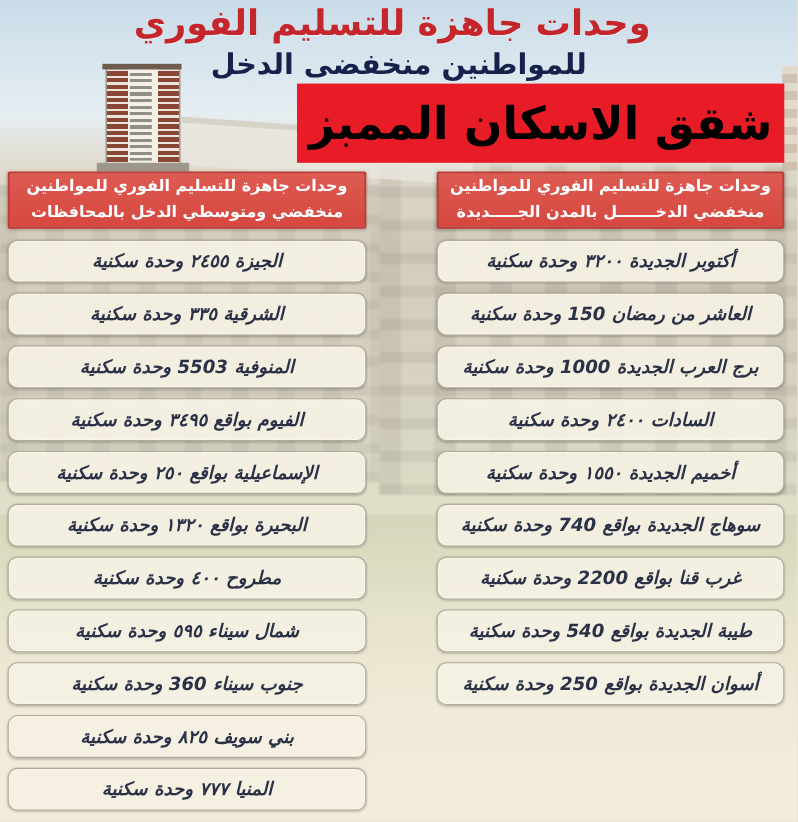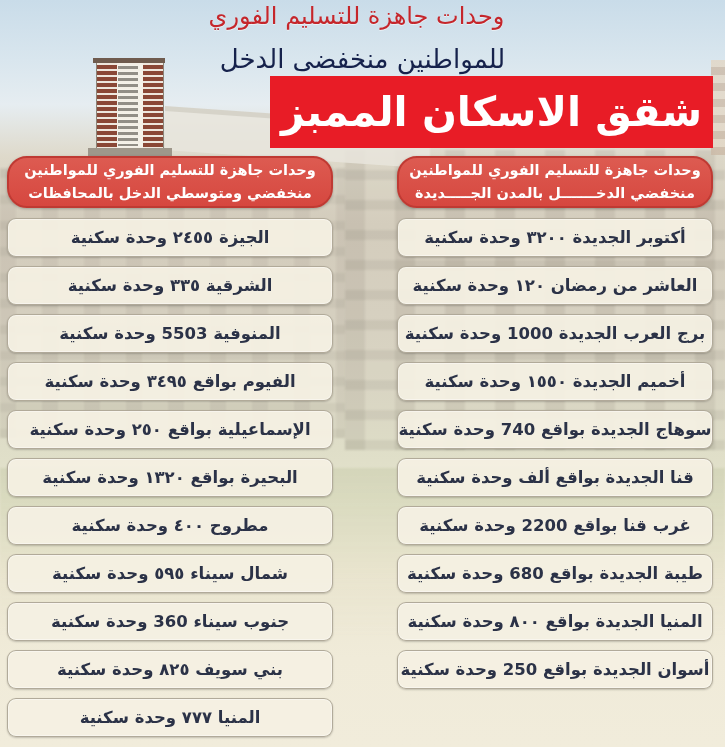--- a/index.html
+++ b/index.html
@@ -53,55 +53,55 @@
   }
   .tower-mid-windows{
     position:absolute;left:118px;top:66px;width:20px;height:80px;opacity:.8;
     background:repeating-linear-gradient(180deg, rgba(90,86,78,.8) 0 3px, rgba(0,0,0,0) 3px 6px);
   }
   .tower-roof{position:absolute;left:93px;top:58px;width:72px;height:5px;background:#6f5b4e;}
   .tower-podium{position:absolute;left:88px;top:148px;width:84px;height:8px;background:#9e978b;}
   
   .title-1{
     position:absolute;left:0;right:12px;top:2px;text-align:center;
-    font-size:24px;font-weight:normal;color:var(--title-red,#c5262b);
+    font-size:32px;font-weight:bold;color:var(--title-red,#c5262b);
     text-shadow:0 1px 0 rgba(255,255,255,.5);
   }
   .title-2{
     position:absolute;left:0;right:0;top:44px;text-align:center;
-    font-size:26px;font-weight:normal;color:var(--subtitle-navy,#16224c);
+    font-size:26px;font-weight:bold;color:var(--subtitle-navy,#16224c);
   }
   
   .banner{
     position:absolute;left:270px;top:76px;width:443px;height:72px;
     background:var(--banner-red,#e81c26);
     display:flex;align-items:center;justify-content:center;
-    font-size:41px;font-weight:bold;color:#ffffff;white-space:nowrap;
+    font-size:41px;font-weight:bold;color:#000000;white-space:nowrap;
   }
   
   .col{position:absolute;top:156px;}
   .col.governorates{left:7px;width:326px;}
   .col.new-cities{left:397px;width:316px;}
   .col-header{
-    box-sizing:border-box;height:52px;border-radius:20px;
+    box-sizing:border-box;height:52px;border-radius:2px;
     background:linear-gradient(180deg,#dd5b51,var(--header-red,#d6473f));
     border:2px solid #bf3a33;
     color:#fff;font-weight:bold;font-size:14.5px;line-height:1.6;
     display:flex;flex-direction:column;align-items:center;justify-content:center;
     text-align:center;box-shadow:0 1px 3px rgba(0,0,0,.25);
   }
   .col-items{margin-top:10px;display:flex;flex-direction:column;gap:9px;}
   .pill{
     box-sizing:border-box;height:39px;border-radius:9px;
     background:rgba(244,240,226,.94);
     border:1px solid rgba(148,141,122,.7);
     box-shadow:0 1px 2px rgba(0,0,0,.2), inset 0 0 0 1px rgba(255,255,255,.4);
     color:var(--pill-text,#2b3247);font-weight:bold;font-size:16.5px;
     display:flex;align-items:center;justify-content:center;
-    text-align:center;white-space:nowrap;
+    text-align:center;white-space:nowrap;font-style:italic;
   }
 </style>
 </head>
 <body>
 
 <div class="bg-base"></div>
 <div class="bg-block b1"></div>
 <div class="bg-block b2"></div>
 <div class="bg-grass"></div>
 <div class="bg-corner"></div>
@@ -137,23 +137,22 @@
     </div>
 </div>
 
 <div class="col new-cities">
   <div class="col-header">
     <span>وحدات جاهزة للتسليم الفوري للمواطنين</span>
     <span>منخفضي الدخـــــــل بالمدن الجـــــديدة</span>
   </div>
   <div class="col-items" id="city-items">
       <div class="pill">أكتوبر الجديدة ٣٢٠٠ وحدة سكنية</div>
-      <div class="pill">العاشر من رمضان ١٢٠ وحدة سكنية</div>
+      <div class="pill">العاشر من رمضان 150 وحدة سكنية</div>
       <div class="pill">برج العرب الجديدة 1000 وحدة سكنية</div>
+      <div class="pill">السادات ٢٤٠٠ وحدة سكنية</div>
       <div class="pill">أخميم الجديدة ١٥٥٠ وحدة سكنية</div>
       <div class="pill">سوهاج الجديدة بواقع 740 وحدة سكنية</div>
-      <div class="pill">قنا الجديدة بواقع ألف وحدة سكنية</div>
       <div class="pill">غرب قنا بواقع 2200 وحدة سكنية</div>
-      <div class="pill">طيبة الجديدة بواقع 680 وحدة سكنية</div>
-      <div class="pill">المنيا الجديدة بواقع ٨٠٠ وحدة سكنية</div>
+      <div class="pill">طيبة الجديدة بواقع 540 وحدة سكنية</div>
       <div class="pill">أسوان الجديدة بواقع 250 وحدة سكنية</div>
     </div>
 </div>
 
 </body></html>

